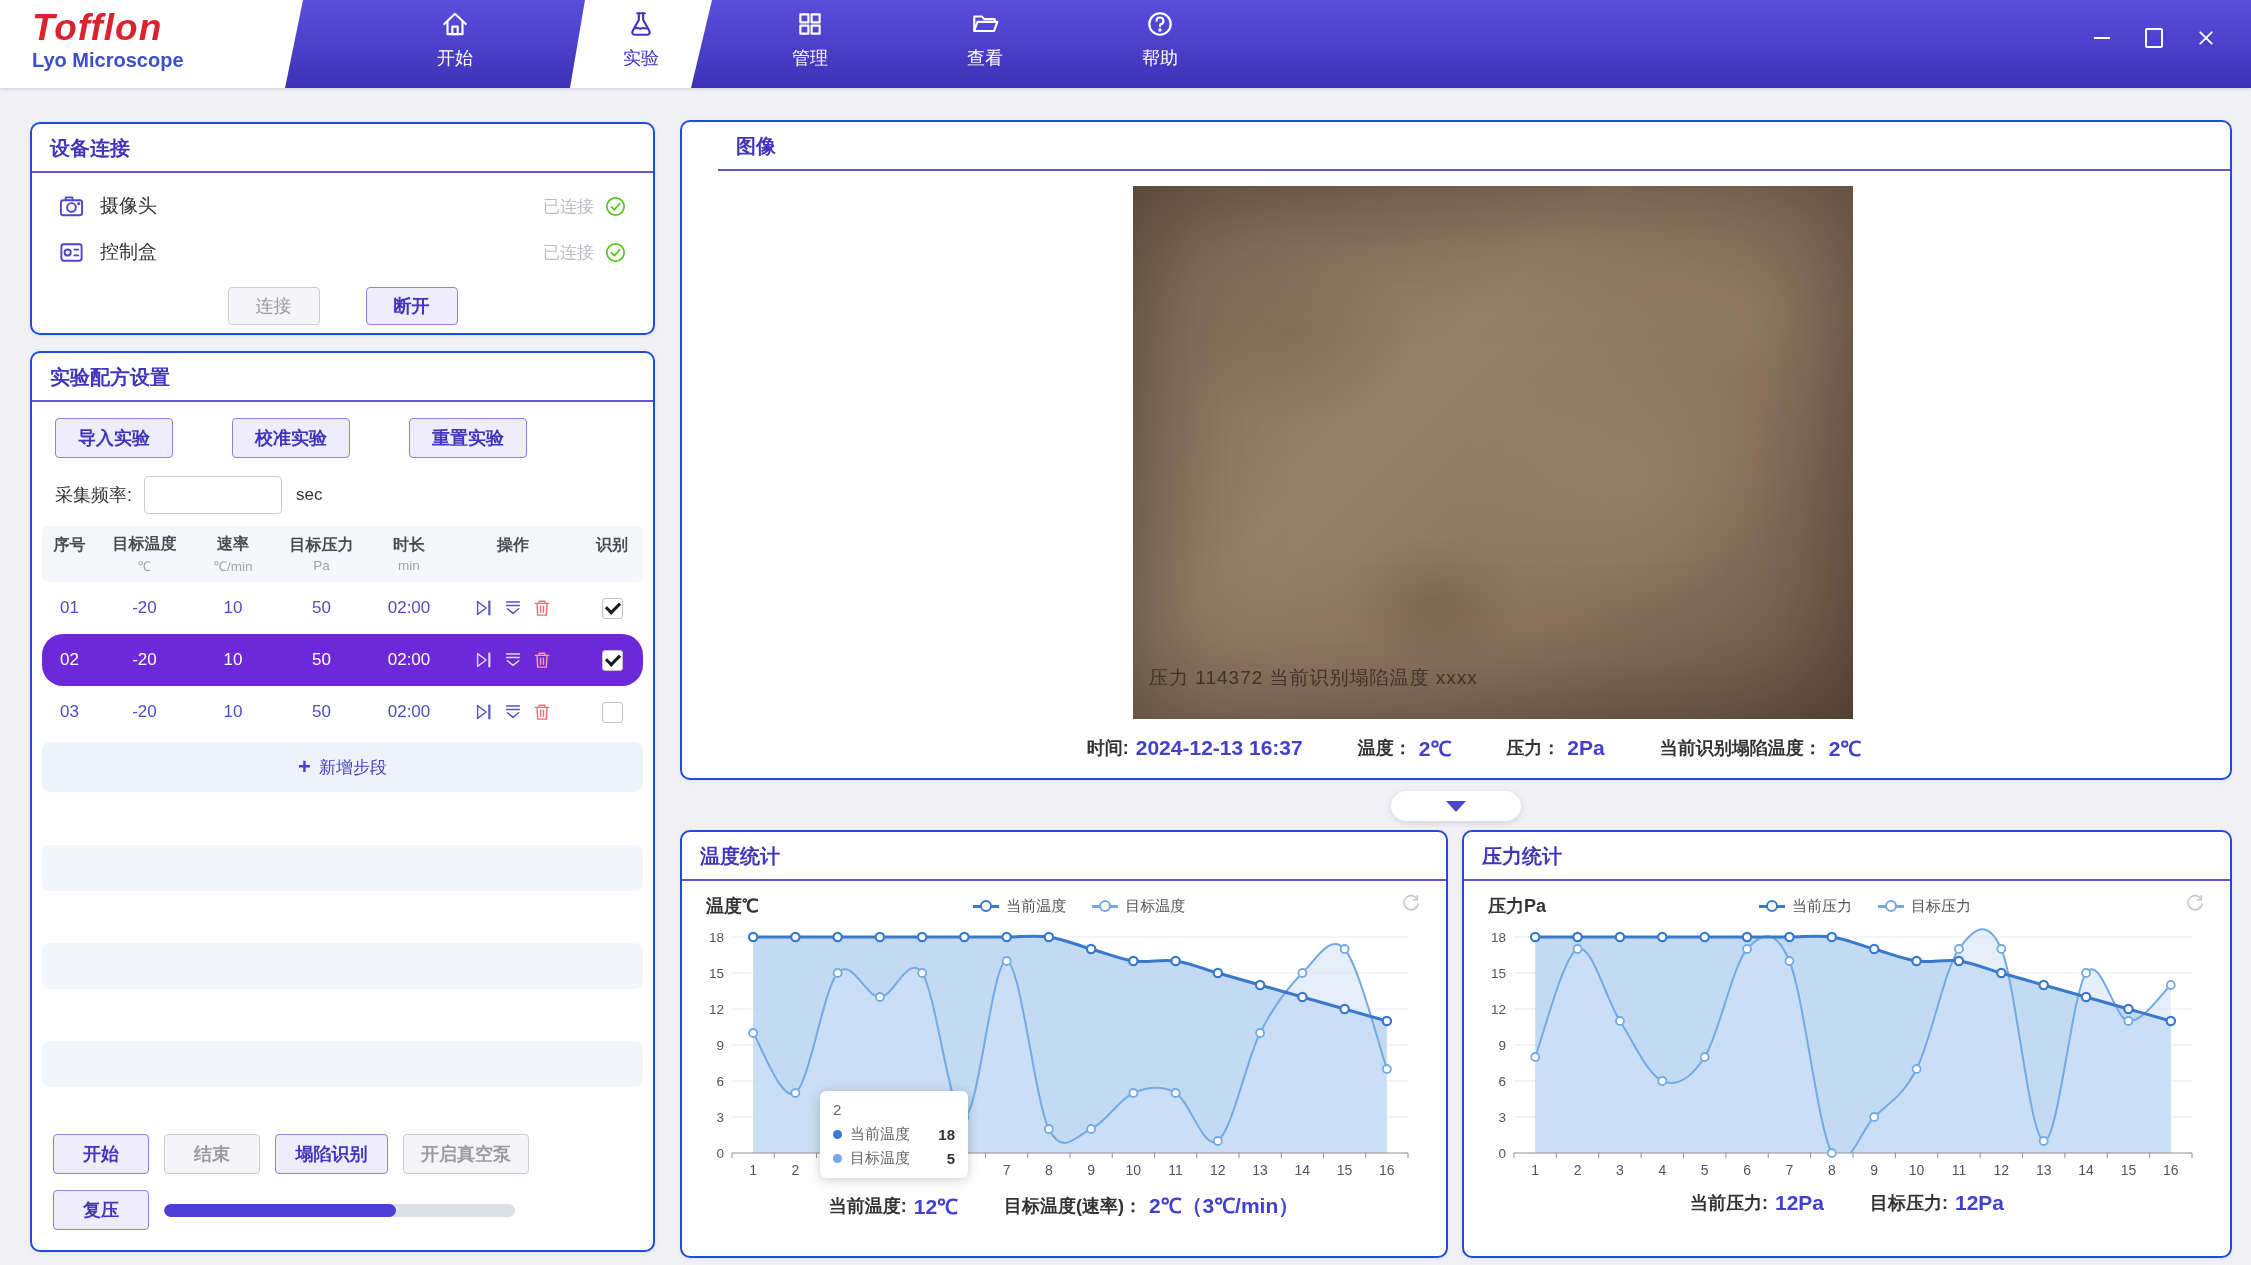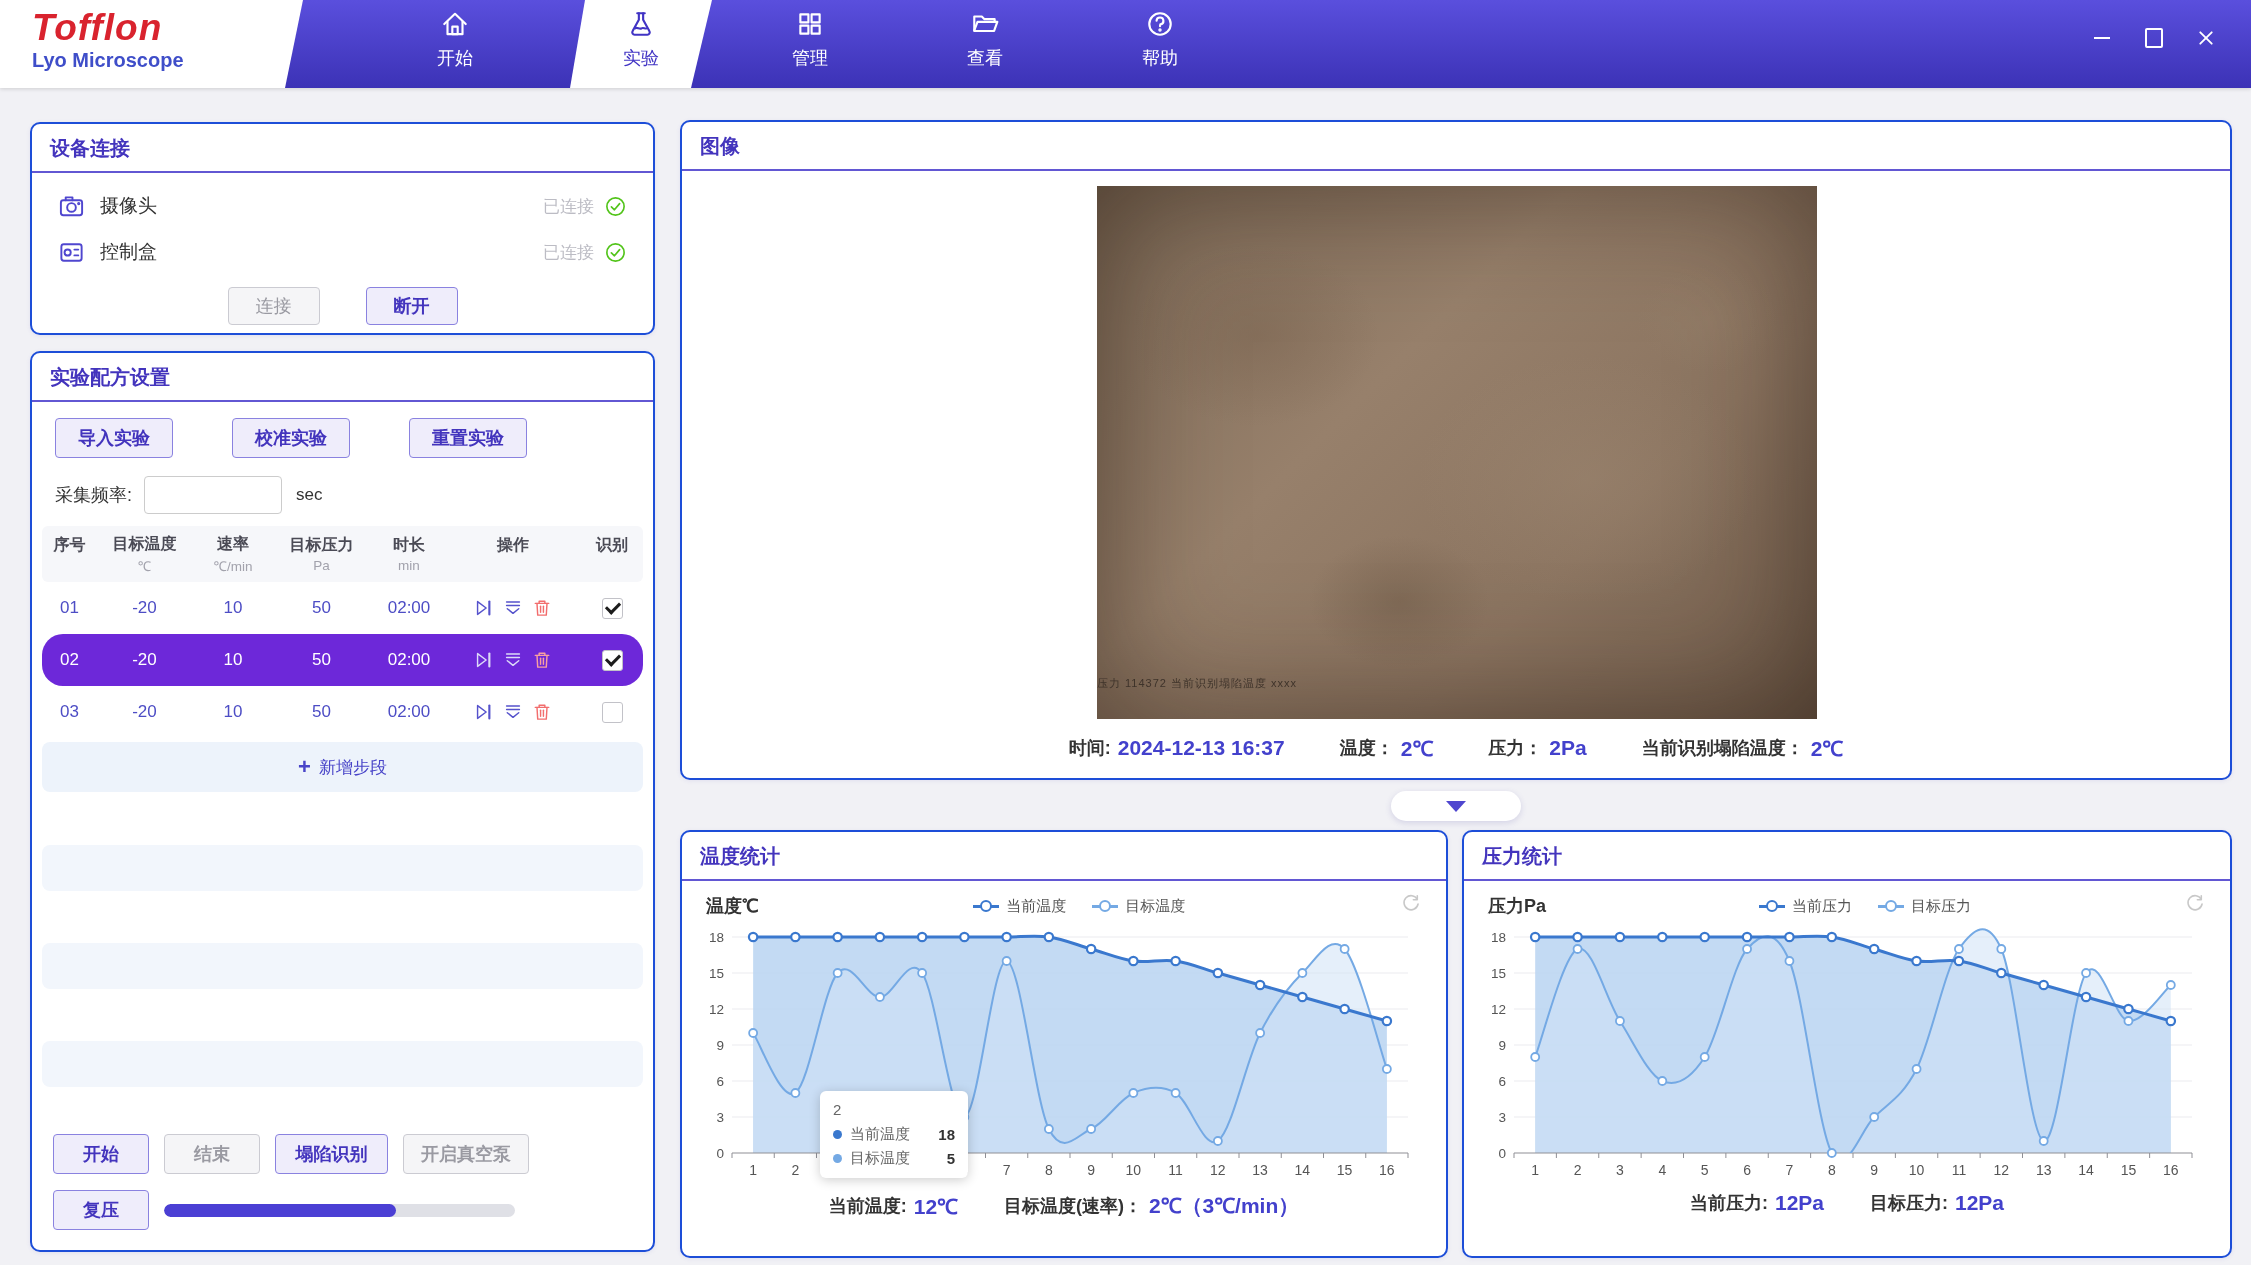--- a/index.html
+++ b/index.html
@@ -67,31 +67,31 @@
   .stripe.alt{background:#f2f6fc;}
   .recipe-controls{flex:0 0 auto;padding:6px 21px 20px;}
   .ctl-row1{display:flex;gap:15px;}
   .ctl-row1 .btn{height:40px;font-weight:bold;}
   .ctl-row2{display:flex;align-items:center;margin-top:16px;}
   .ctl-row2 .btn{width:96px;height:40px;font-weight:bold;}
   .progress{width:351px;height:13px;background:#dfe0e6;border-radius:7px;margin-left:15px;overflow:hidden;}
   .progress-fill{height:100%;background:#4b3fd4;border-radius:7px;}
 
   
-  #image-panel{left:680px;top:120px;width:1552px;height:660px;}
+  #image-panel{left:680px;top:120px;width:1552px;height:660px;padding-left:36px;}
   .img-body{position:relative;flex:1;}
   .scope-img{position:absolute;left:415px;top:15px;width:720px;height:533px;
     background:
       radial-gradient(ellipse 190px 140px at 22% 28%, rgba(125,102,82,.55), transparent 65%),
       radial-gradient(ellipse 260px 190px at 68% 55%, rgba(158,136,114,.45), transparent 65%),
       radial-gradient(ellipse 150px 110px at 42% 78%, rgba(112,91,72,.5), transparent 60%),
       radial-gradient(ellipse 120px 90px at 85% 25%, rgba(150,128,106,.45), transparent 60%),
       linear-gradient(135deg,#7e6b58 0%,#97806b 38%,#8b7460 68%,#6f5b4a 100%);
     box-shadow:inset 0 0 130px rgba(38,24,14,.55);}
-  .scope-overlay{position:absolute;left:0;bottom:28px;font-size:11px;color:#3e332a;letter-spacing:1px;}
+  .scope-overlay{position:absolute;left:16px;bottom:28px;font-size:19px;color:#3e332a;letter-spacing:1px;}
   .img-status{position:absolute;left:0;right:0;bottom:16px;display:flex;justify-content:center;gap:55px;align-items:center;}
   .stat-seg{display:flex;align-items:center;gap:7px;}
   .stat-label{font-size:18px;color:#333;font-weight:bold;}
   .stat-value{font-size:21px;color:#4341cc;font-weight:bold;}
 
   
   .collapse-handle{position:absolute;left:1391px;top:791px;width:130px;height:30px;background:#fff;border-radius:15px;box-shadow:0 2px 6px rgba(80,70,160,.18);display:flex;align-items:center;justify-content:center;cursor:pointer;z-index:6;}
   .tri-down{width:0;height:0;border-left:10px solid transparent;border-right:10px solid transparent;border-top:11px solid #4f46cf;}
 
   

